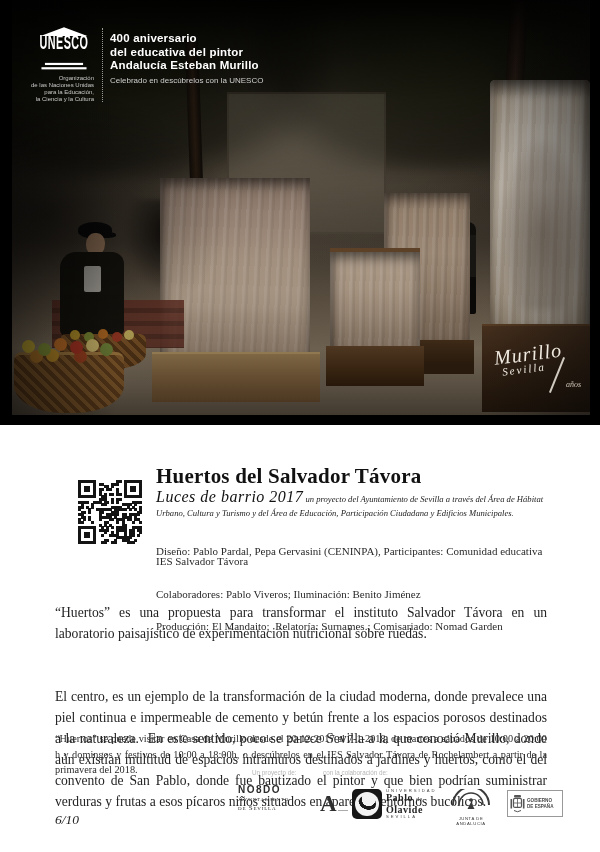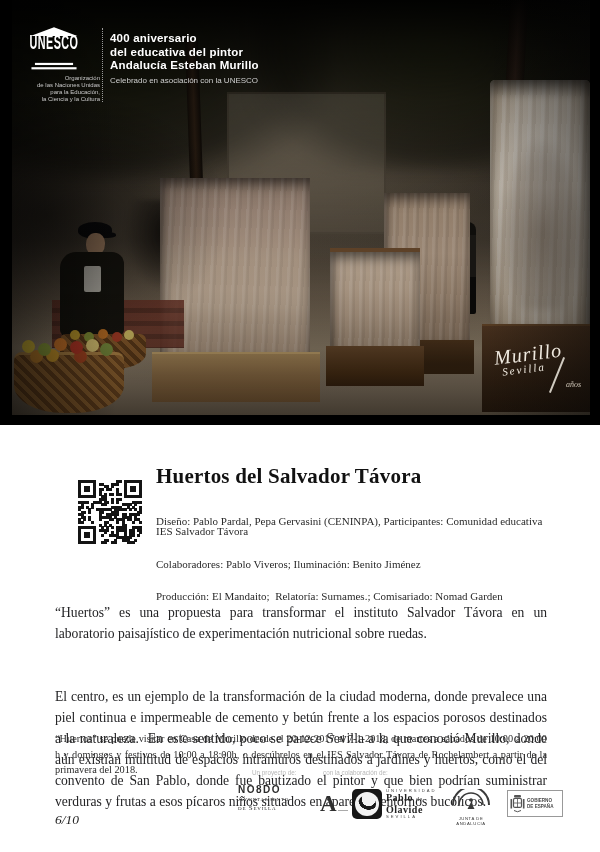--- a/index.html
+++ b/index.html
@@ -99,21 +99,21 @@
 
   .vignette{position:absolute;inset:0;pointer-events:none;
     background:
       radial-gradient(ellipse 260px 190px at 6% 52%, rgba(0,0,0,.55), transparent 70%),
       linear-gradient(90deg, rgba(0,0,0,.5) 0%, transparent 18%, transparent 82%, rgba(5,5,5,.45) 100%),
       linear-gradient(180deg, rgba(0,0,0,.93) 0%, rgba(0,0,0,.6) 10%, rgba(0,0,0,.25) 24%, rgba(0,0,0,.12) 45%, rgba(0,0,0,.16) 70%, rgba(0,0,0,.4) 100%);}
 
   
   .banner{position:absolute;left:28px;top:26px;display:flex;align-items:flex-start;z-index:5;
     font-family:"Liberation Sans",sans-serif;color:#fff;}
-  .banner-left{width:66px;display:flex;flex-direction:column;}
+  .banner-left{width:66px;display:flex;flex-direction:column;align-items:flex-end;}
   .unesco-logo{width:52px;height:46px;margin-right:4px;}
   .org-text{margin-top:3px;font-size:6px;line-height:7px;text-align:right;color:#c9c9c9;width:72px;}
   .banner-divider{height:74px;border-left:1px dotted #9a9a9a;margin:2px 7px 0 8px;}
   .banner-titles{padding-top:6px;}
   .banner-titles .big{font-size:11.5px;font-weight:bold;line-height:13.5px;letter-spacing:.2px;}
   .banner-sub{margin-top:3px;font-size:8px;color:#cfcfcf;}
 
   
   .qr{position:absolute;left:78px;top:480px;width:64px;height:64px;background:#fff;}
   .qr i{position:absolute;background:#141414;}
@@ -232,21 +232,21 @@
           <div>de las Naciones Unidas</div>
           <div>para la Educación,</div>
           <div>la Ciencia y la Cultura</div>
         </div>
       </div>
       <div class="banner-divider"></div>
       <div class="banner-titles">
         <div class="big">400 aniversario</div>
         <div class="big">del educativa del pintor</div>
         <div class="big">Andalucía Esteban Murillo</div>
-        <div class="banner-sub">Celebrado en asociación con la UNESCO</div>
+        <div class="banner-sub">Celebrado en descúbrelos con la UNESCO</div>
       </div>
     </div>
   </div>
 
   <div class="qr">
     <div class="qr-finder qr-tl"></div>
     <div class="qr-finder qr-tr"></div>
     <div class="qr-finder qr-bl"></div>
   <i style="left:38.4px;top:0.0px;width:3px;height:3px"></i>
       <i style="left:41.0px;top:0.0px;width:3px;height:3px"></i>
@@ -451,20 +451,23 @@
       <i style="left:25.6px;top:61.4px;width:3px;height:3px"></i>
       <i style="left:33.3px;top:61.4px;width:3px;height:3px"></i>
       <i style="left:35.8px;top:61.4px;width:3px;height:3px"></i>
       <i style="left:48.6px;top:61.4px;width:3px;height:3px"></i>
       <i style="left:51.2px;top:61.4px;width:3px;height:3px"></i>
       <i style="left:53.8px;top:61.4px;width:3px;height:3px"></i>
     </div>
 
   <div class="title-block">
     <div class="art-title">Huertos del Salvador Távora</div>
+    <div class="art-sub">
+      <span class="lead">Luces de barrio 2017</span><span class="rest"> un proyecto del Ayuntamiento de Sevilla a través del Área de Hábitat Urbano, Cultura y Turismo y del Área de Educación, Participación Ciudadana y Edificios Municipales.</span>
+    </div>
     <div class="credits">
       <div>Diseño: Pablo Pardal, Pepa Gervasini (CENINPA), Participantes: Comunidad educativa IES Salvador Távora</div>
       <div>Colaboradores: Pablo Viveros; Iluminación: Benito Jiménez</div>
       <div>Producción: El Mandaito;  Relatoría: Surnames.; Comisariado: Nomad Garden</div>
     </div>
   </div>
 
   <div class="body-text">
     <p>“Huertos” es una propuesta para transformar el instituto Salvador Távora en un laboratorio paisajístico de experimentación nutricional sobre ruedas.</p>
     <p>El centro, es un ejemplo de la transformación de la ciudad moderna, donde prevalece una piel continua e impermeable de cemento y betún frente a los espacios porosos destinados a la naturaleza.  En este sentido, poco se parece Sevilla a la que conoció Murillo, donde aún existían multitud de espacios intramuros destinados a jardines y huertos, como el del convento de San Pablo, donde fue bautizado el pintor y que bien podrían suministrar verduras y frutas a esos pícaros niños situados en aparentes entornos bucólicos.</p>

